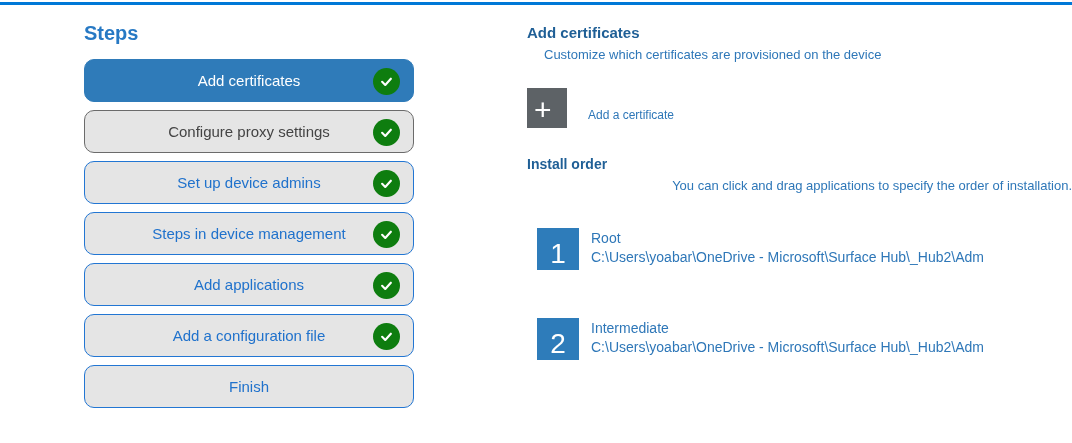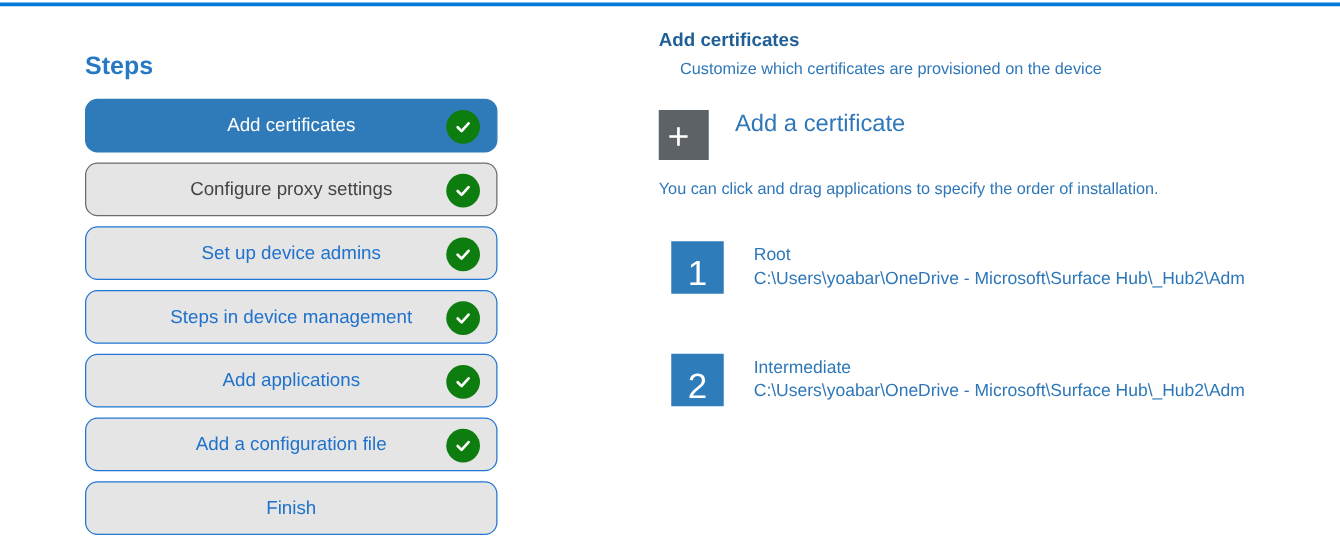--- a/index.html
+++ b/index.html
@@ -5,21 +5,21 @@
   * { box-sizing: border-box; }
   html, body { margin: 0; padding: 0; background: #ffffff; }
   body {
     width: 1072px; height: 443px;
     font-family: "Liberation Sans", sans-serif;
     overflow: hidden; position: relative;
   }
   .top-accent { position: absolute; left: 0; top: 2px; width: 1072px; height: 3px; background: #0078d7; }
 
   
-  .steps-panel { position: absolute; left: 68px; top: 22px; width: 330px; margin-top: 20px; }
+  .steps-panel { position: absolute; left: 84px; top: 22px; width: 330px; }
   .steps-title { font-size: 20px; font-weight: bold; color: #2779c4; margin: 0 0 14px 0; }
   .steps-list { display: flex; flex-direction: column; gap: 8px; }
   .step-btn {
     position: relative; height: 43px; width: 330px;
     border: 1px solid #2276d3; border-radius: 10px;
     background: #e5e5e5; color: #2072cc;
     font-family: "Liberation Sans", sans-serif;
     font-size: 15px; text-align: center;
     display: flex; align-items: center; justify-content: center;
     cursor: pointer; padding: 0;
@@ -38,35 +38,35 @@
   .content-heading { font-size: 15px; font-weight: bold; color: #1f5f96; line-height: 18px; margin: 0; }
   .content-sub { font-size: 13px; color: #2e77b8; line-height: 18px; margin: 4px 0 0 17px; }
 
   .add-cert-row { margin-top: 24px; display: flex; align-items: flex-start; }
   .plus-tile {
     width: 40px; height: 40px; background: #5d6266; border: none; cursor: pointer;
     color: #ffffff; font-size: 30px; font-weight: 300; line-height: 1;
     display: flex; align-items: flex-end; justify-content: flex-start;
     padding: 0 0 3px 7px; font-family: "Liberation Sans", sans-serif;
   }
-  .add-cert-label { font-size: 19px; color: #2e77b8; margin-left: 21px; margin-top: 1px; }
+  .add-cert-label { font-size: 12px; color: #2e77b8; margin-left: 21px; margin-top: 20px; }
 
   .install-heading { margin-top: 27px; font-size: 14px; font-weight: bold; color: #1f5f96; line-height: 18px; }
-  .install-desc { font-size: 13px; color: #2e77b8; line-height: 18px; margin-top: 14px; }
+  .install-desc { font-size: 13px; color: #2e77b8; line-height: 18px; margin-top: 4px; text-align: right; }
 
   .install-item { display: flex; align-items: flex-start; margin-left: 10px; cursor: grab; }
   .install-item--first { margin-top: 33px; }
   .install-item--second { margin-top: 48px; }
   .order-tile {
     width: 42px; height: 42px; background: #2e7cba; flex: 0 0 auto;
     color: #ffffff; font-size: 28px; font-weight: 300;
     display: flex; align-items: flex-end; justify-content: center;
     padding-bottom: 2px; line-height: 1;
   }
-  .install-text { margin-left: 24px; margin-top: 1px; }
+  .install-text { margin-left: 12px; margin-top: 1px; }
   .install-name { font-size: 14px; color: #2e77b8; line-height: 19px; }
   .install-path { font-size: 14px; color: #2e77b8; line-height: 19px; white-space: nowrap; text-align: right; }
 </style>
 </head>
 <body>
 
 <div class="top-accent"></div>
 
 <div class="steps-panel">
   <h2 class="steps-title">Steps</h2>
@@ -135,20 +135,21 @@
 
 <div class="content">
   <h3 class="content-heading">Add certificates</h3>
   <div class="content-sub">Customize which certificates are provisioned on the device</div>
 
   <div class="add-cert-row">
     <button class="plus-tile">+</button>
     <span class="add-cert-label">Add a certificate</span>
   </div>
 
+  <div class="install-heading">Install order</div>
   <div class="install-desc">You can click and drag applications to specify the order of installation.</div>
 
   <div class="install-item install-item--first">
     <div class="order-tile">1</div>
     <div class="install-text">
       <div class="install-name">Root</div>
       <div class="install-path">C:\Users\yoabar\OneDrive - Microsoft\Surface Hub\_Hub2\Adm</div>
     </div>
   </div>
 

